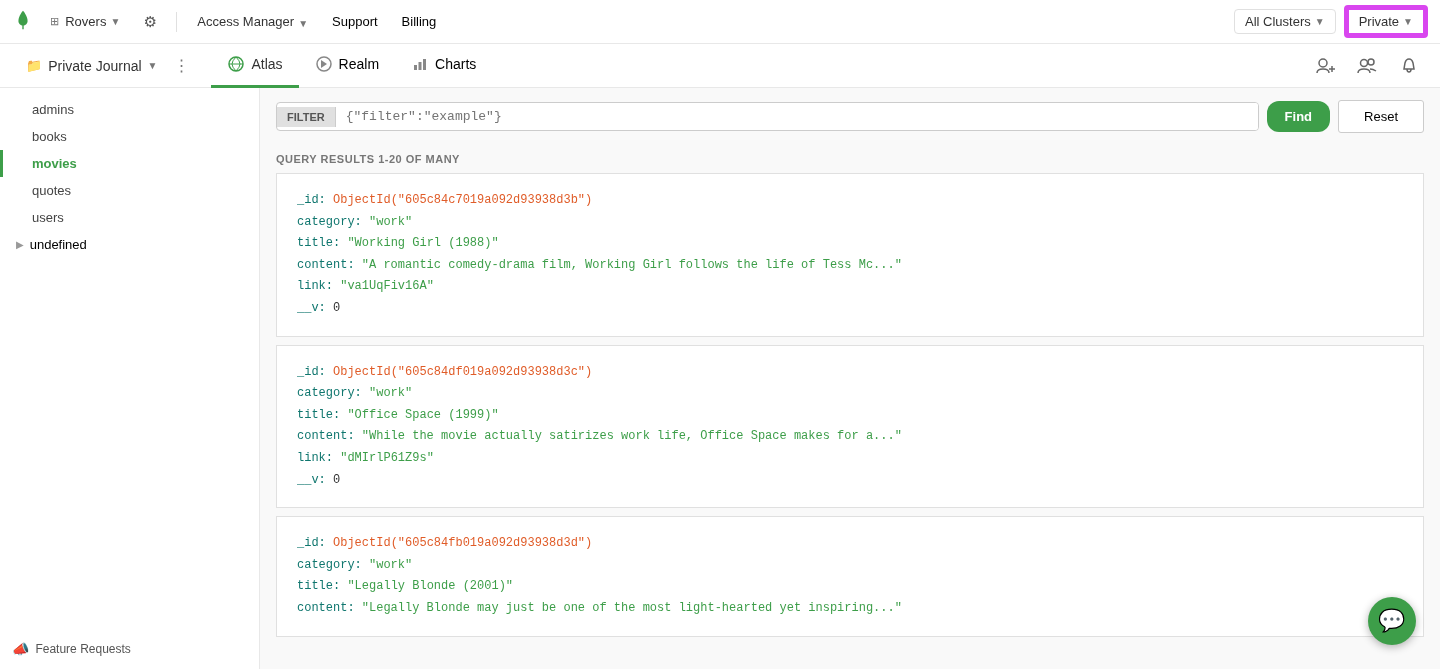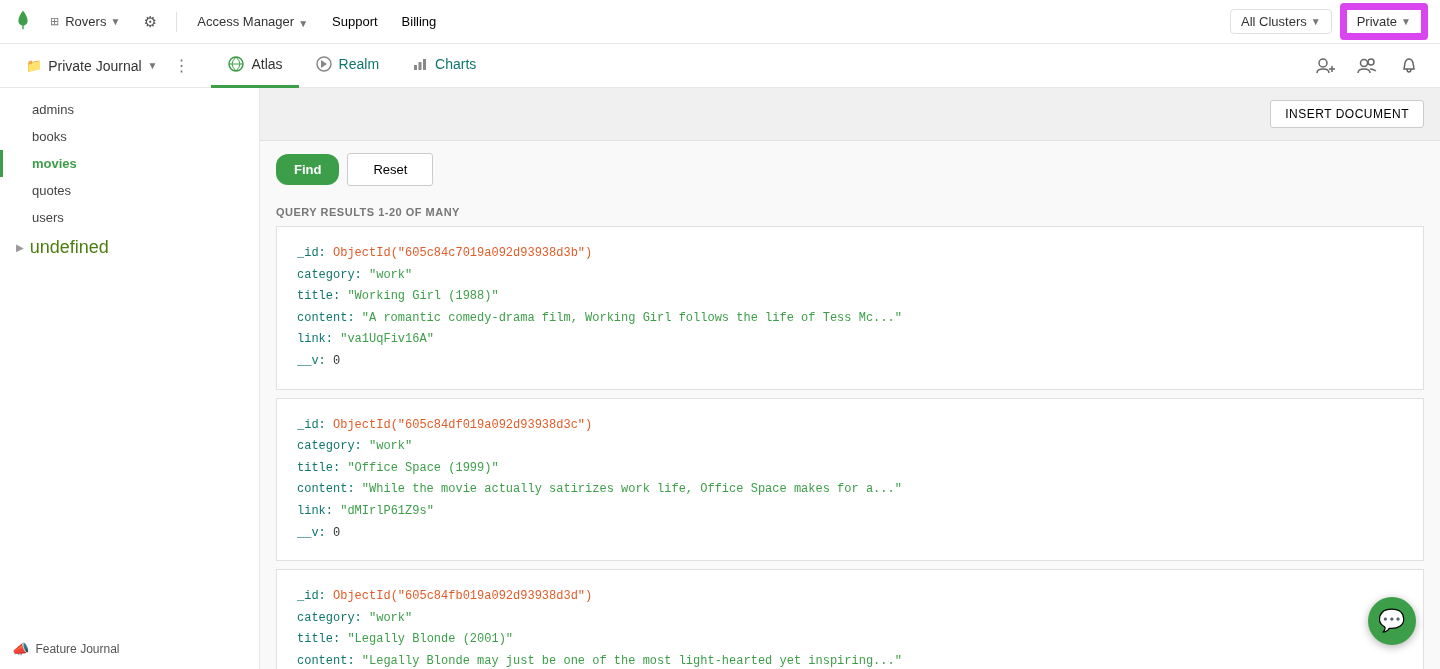--- a/index.html
+++ b/index.html
@@ -13,48 +13,48 @@
     }
     .top-nav-rovers { display: flex; align-items: center; gap: 4px; padding: 4px 8px; border-radius: 4px; cursor: pointer; }
     .rovers-icon { font-size: 11px; color: #777; margin-right: 2px; }
     .chevron-down { font-size: 10px; color: #777; }
     .gear-btn { width: 28px; height: 28px; border: none; background: none; cursor: pointer; display: flex; align-items: center; justify-content: center; border-radius: 4px; color: #555; font-size: 15px; }
     .nav-divider { width: 1px; height: 20px; background: #e0e0e0; margin: 0 4px; }
     .access-manager-btn { display: flex; align-items: flex-end; gap: 4px; padding: 4px 8px; border-radius: 4px; cursor: pointer; font-size: 13px; }
     .support-btn, .billing-btn { padding: 4px 8px; border-radius: 4px; cursor: pointer; font-size: 13px; background: none; border: none; }
     .top-nav-right { margin-left: auto; display: flex; align-items: center; gap: 8px; }
     .cluster-selector { display: flex; align-items: center; gap: 4px; padding: 4px 10px; border: 1px solid #e0e0e0; border-radius: 4px; cursor: pointer; font-size: 13px; }
-    .private-selector { display: flex; align-items: center; gap: 4px; padding: 4px 10px; border: 7px solid #d946ef; border-radius: 4px; cursor: pointer; font-size: 13px; }
+    .private-selector { display: flex; align-items: center; gap: 4px; padding: 4px 10px; border: 5px solid #d946ef; border-radius: 4px; cursor: pointer; font-size: 13px; }
 
     
     .secondary-nav {
       display: flex; align-items: center; height: 44px;
       background: #fff; border-bottom: 1px solid #e8e8e8;
       padding: 0 16px; gap: 0;
     }
     .db-selector { display: flex; align-items: center; gap: 6px; padding: 6px 10px; cursor: pointer; font-size: 14px; font-weight: 500; }
     .folder-icon { font-size: 13px; color: #555; }
     .db-chevron { font-size: 10px; color: #777; }
     .more-btn { width: 28px; height: 28px; display: flex; align-items: center; justify-content: center; cursor: pointer; border-radius: 4px; color: #777; font-size: 16px; }
     .nav-tabs { display: flex; align-items: center; margin-left: 16px; }
-    .nav-tab { display: flex; align-items: center; gap: 6px; padding: 0 16px; height: 44px; cursor: pointer; font-size: 14px; color: #0f766e; border-bottom: 3px solid transparent; text-decoration: none; }
+    .nav-tab { display: flex; align-items: center; gap: 6px; padding: 0 16px; height: 44px; cursor: pointer; font-size: 14px; color: #000000; border-bottom: 3px solid transparent; text-decoration: none; }
     .nav-tab.active { color: #333; border-bottom: 3px solid #3d9e49; font-weight: 500; justify-content: center; }
     .secondary-nav-right { margin-left: auto; display: flex; align-items: center; gap: 12px; }
     .nav-icon-btn { width: 30px; height: 30px; display: flex; align-items: center; justify-content: center; cursor: pointer; border-radius: 4px; color: #666; font-size: 16px; }
 
     
     .main-layout { display: flex; height: calc(669px - 88px); justify-content: space-between; }
 
     
     .sidebar { width: 260px; background: #fff; border-right: 1px solid #e8e8e8; overflow-y: auto; padding: 8px 0; flex-shrink: 0; }
     .sidebar-item { padding: 6px 16px 6px 32px; cursor: pointer; font-size: 13px; color: #444; display: flex; align-items: center; }
     .sidebar-item.active { color: #3d9e49; font-weight: 600; border-left: 3px solid #3d9e49; padding-left: 29px; }
     .sidebar-section { padding: 6px 16px 6px 16px; display: flex; align-items: center; gap: 6px; cursor: pointer; }
     .section-arrow { font-size: 10px; color: #999; }
-    .section-label { font-size: 18px; color: #4d7c0f; }
+    .section-label { font-size: 13px; color: #000000; }
 
     
     .main-content { flex: 1; overflow-y: auto; background: #f9f9f9; }
 
     .toolbar { display: flex; justify-content: flex-end; padding: 12px 16px; background: #f0f0f0; border-bottom: 1px solid #e0e0e0; }
     .insert-doc-btn { background: #fff; border: 1px solid #ccc; padding: 6px 14px; font-size: 12px; cursor: pointer; border-radius: 3px; font-weight: 500; text-transform: uppercase; letter-spacing: 0.5px; }
 
     .filter-bar { display: flex; align-items: center; padding: 12px 16px; gap: 8px; background: #f9f9f9; }
     .filter-input-wrap { flex: 1; display: flex; align-items: center; background: #fff; border: 1px solid #ccc; border-radius: 4px; overflow: hidden; }
     .filter-badge { background: #e0e0e0; padding: 4px 10px; font-size: 11px; font-weight: 600; color: #555; border-right: 1px solid #ccc; }
@@ -215,27 +215,26 @@
     </div>
 
     <div class="sidebar-section">
       <span class="section-arrow">▶</span>
       <span class="section-label">undefined</span>
     </div>
   </div>
 
   <div class="main-content">
 
-    <div class="toolbar">
-      <button class="insert-doc-btn">
-        <span>INSERT DOCUMENT</span>
-      </button>
-    </div>
 
     <div class="filter-bar">
+      <div class="filter-input-wrap">
+        <div class="filter-badge">FILTER</div>
+        <input class="filter-input" type="text" placeholder="{&quot;filter&quot;:&quot;example&quot;}" style="">
+      </div>
       <button class="find-btn">
         <span>Find</span>
       </button>
       <button class="reset-btn">
         <span>Reset</span>
       </button>
     </div>
 
     <div class="query-results-bar">
       <span>QUERY RESULTS</span>
@@ -318,18 +317,18 @@
         </span>
 
       </div>
 
     </div>
   </div>
 </div>
 
 <div class="feature-requests">
   <span class="megaphone-icon">📣</span>
-  <span>Feature Journal</span>
+  <span>Feature Requests</span>
 </div>
 
 <div class="chat-fab">
   <span class="chat-fab-icon">💬</span>
 </div>
 
 </body></html>

